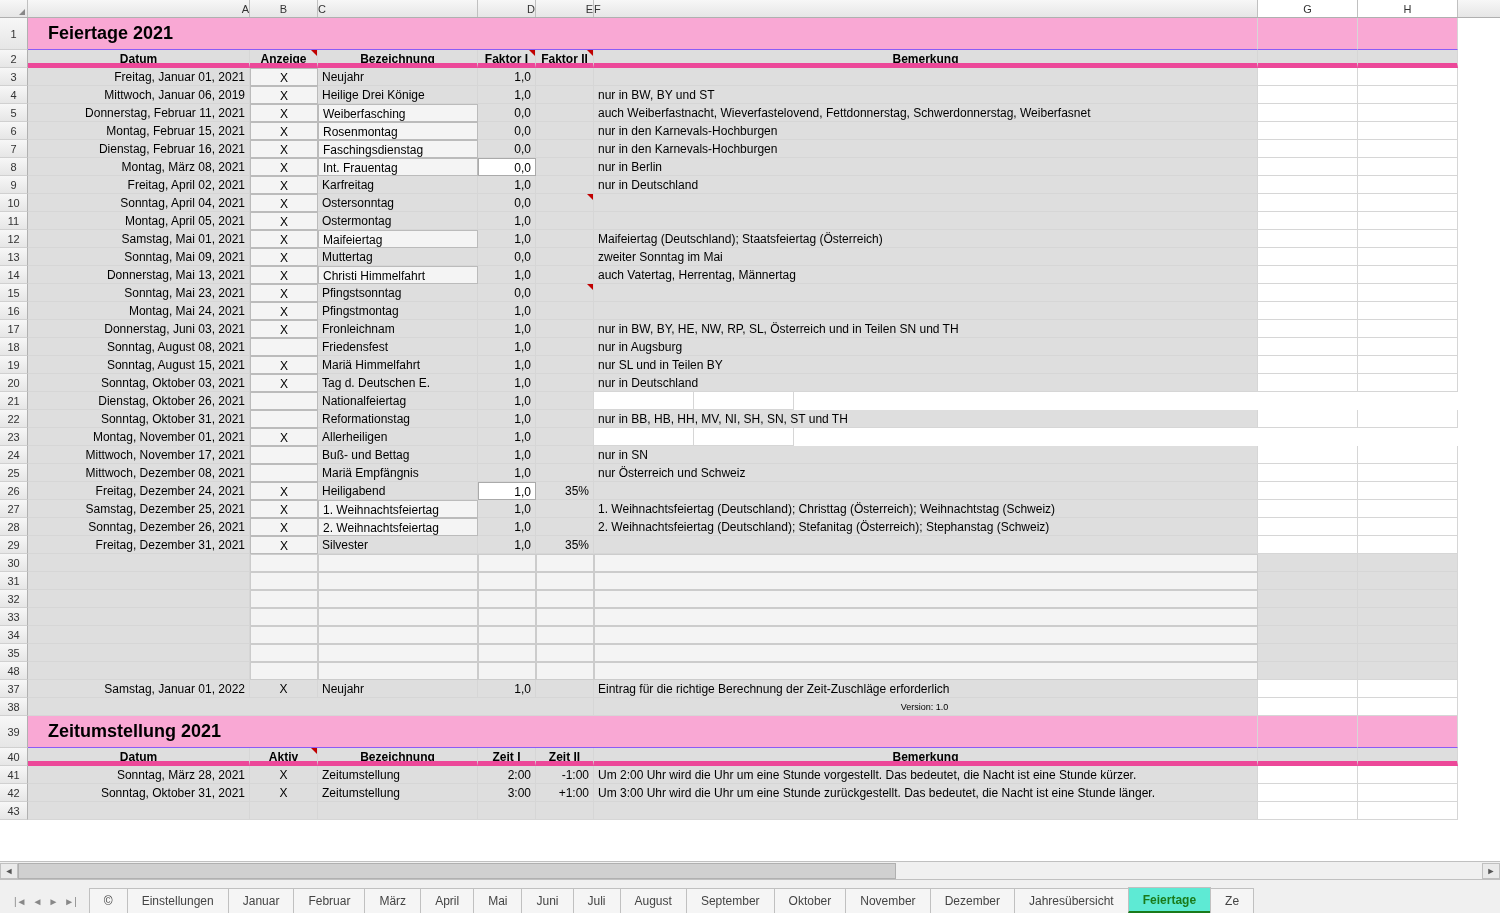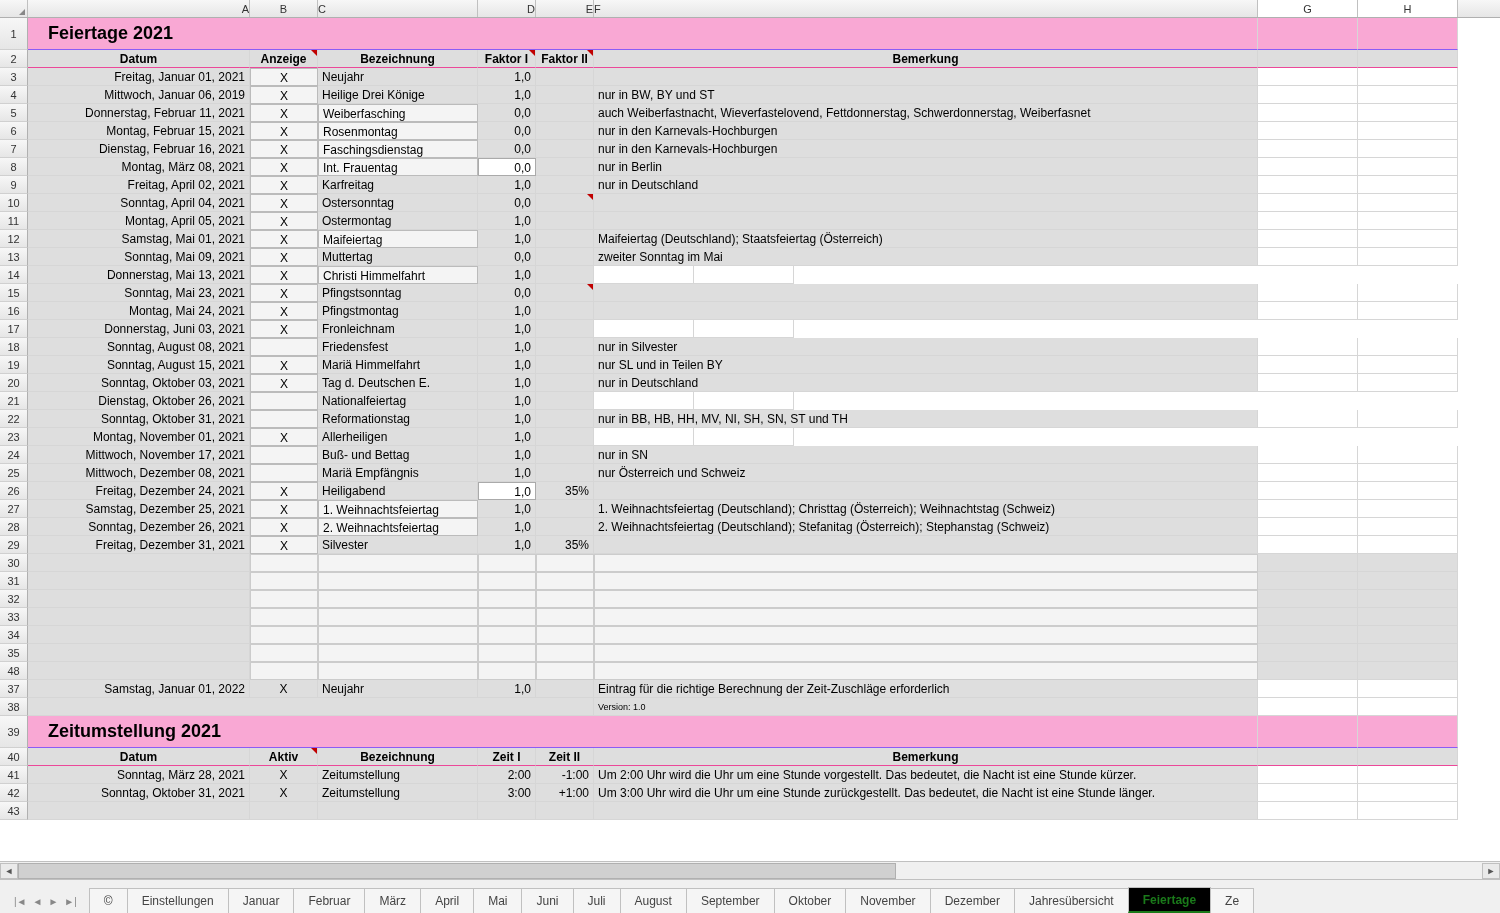--- a/index.html
+++ b/index.html
@@ -55,26 +55,26 @@
   .c-a { width: 222px; text-align: right; }
   .c-b { width: 68px; text-align: center; }
   .c-c { width: 160px; text-align: left; }
   .c-d { width: 58px; text-align: right; }
   .c-e { width: 58px; text-align: right; }
   .c-f { width: 664px; text-align: left; }
   .c-g { width: 100px; background:#fff; }
   .c-h { width: 100px; background:#fff; }
   .title-row .cell { background:#f9a8d4; border-bottom:1px solid #8b5cf6;}
   .title { font-weight: bold; font-size: 18px; padding-left: 20px; text-align:left;}
-  .hdr .cell { font-weight: bold; text-align: center; background:#dedede; border-bottom:1px solid #ec4899;}
+  .hdr .cell { font-weight: bold; text-align: center; background:#dedede; border-bottom:5px solid #ec4899;}
   .hdr .c-f { text-align:center; padding-left:4px;}
   .editable { background: #f4f4f4; border:1px solid #bbb; }
   .white-input { background:#fff; border:1px solid #aaa;}
   .cmark { position:absolute; top:0; right:0; width:0;height:0; border-left:6px solid transparent; border-top:6px solid #c00000;}
-  .version { font-size:9px; text-align:left; padding-right:6px;}
+  .version { font-size:9px; text-align:center; padding-right:6px;}
   .empty-row .cell { background:#dedede;}
   .empty-row .c-b, .empty-row .c-c, .empty-row .c-d, .empty-row .c-e, .empty-row .c-f { background:#f4f4f4; border:1px solid #ccc;}
   .tabs {
     position:absolute;
     bottom:0; left:0; right:0;
     height:34px;
     background:#f0f0f0;
     border-top:1px solid #c0c0c0;
     display:flex;
     align-items:flex-end;
@@ -90,21 +90,21 @@
     border-bottom:none;
     border-radius:0;
     margin-right:-1px;
     font-size:12px;
     color:#444;
     cursor:pointer;
     position:relative;
     top:1px;
   }
   .tab.active {
-    background:#000000;
+    background:#5eead4;
     color:#1a7a1a;
     font-weight:bold;
     border-bottom:2px solid #1a7a1a;
     top:0;
   }
   .scrollbar-h {
     position:absolute;
     bottom:34px; left:0; right:0;
     height:18px;
     background:#f0f0f0;
@@ -275,20 +275,21 @@
       <div class="cell c-g"></div>
       <div class="cell c-h"></div>
     </div>
     <div class="row">
       <div class="rh">14</div>
       <div class="cell c-a">Donnerstag, Mai 13, 2021</div>
       <div class="cell c-b editable">X</div>
       <div class="cell c-c editable">Christi Himmelfahrt</div>
       <div class="cell c-d">1,0</div>
       <div class="cell c-e"></div>
+      <div class="cell c-f">auch Vatertag, Herrentag, Männertag</div>
       <div class="cell c-g"></div>
       <div class="cell c-h"></div>
     </div>
     <div class="row">
       <div class="rh">15</div>
       <div class="cell c-a">Sonntag, Mai 23, 2021</div>
       <div class="cell c-b editable">X</div>
       <div class="cell c-c">Pfingstsonntag</div>
       <div class="cell c-d">0,0</div>
       <div class="cell c-e">
@@ -309,31 +310,32 @@
       <div class="cell c-g"></div>
       <div class="cell c-h"></div>
     </div>
     <div class="row">
       <div class="rh">17</div>
       <div class="cell c-a">Donnerstag, Juni 03, 2021</div>
       <div class="cell c-b editable">X</div>
       <div class="cell c-c">Fronleichnam</div>
       <div class="cell c-d">1,0</div>
       <div class="cell c-e"></div>
+      <div class="cell c-f">nur in BW, BY, HE, NW, RP, SL, Österreich und in Teilen SN und TH</div>
       <div class="cell c-g"></div>
       <div class="cell c-h"></div>
     </div>
     <div class="row">
       <div class="rh">18</div>
       <div class="cell c-a">Sonntag, August 08, 2021</div>
       <div class="cell c-b editable"></div>
       <div class="cell c-c">Friedensfest</div>
       <div class="cell c-d">1,0</div>
       <div class="cell c-e"></div>
-      <div class="cell c-f">nur in Silvester</div>
+      <div class="cell c-f">nur in Augsburg</div>
       <div class="cell c-g"></div>
       <div class="cell c-h"></div>
     </div>
     <div class="row">
       <div class="rh">19</div>
       <div class="cell c-a">Sonntag, August 15, 2021</div>
       <div class="cell c-b editable">X</div>
       <div class="cell c-c">Mariä Himmelfahrt</div>
       <div class="cell c-d">1,0</div>
       <div class="cell c-e"></div>

